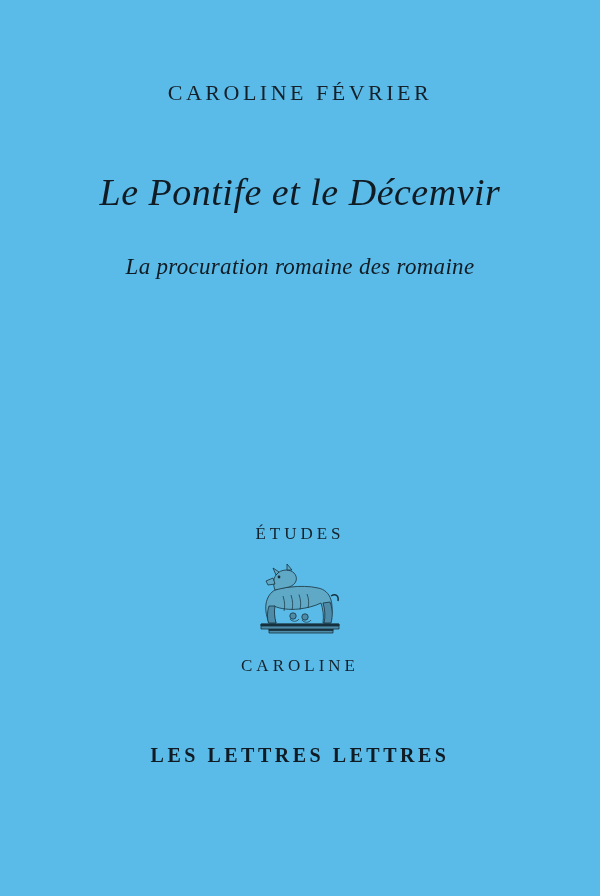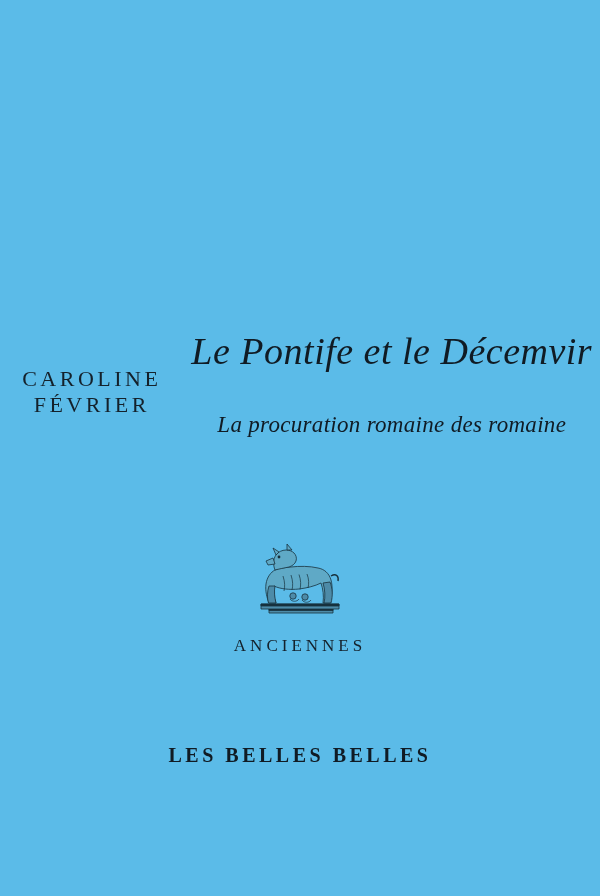--- a/index.html
+++ b/index.html
@@ -13,21 +13,21 @@
     font-family: "Liberation Serif", serif;
     overflow: hidden;
   }
   .cover {
     position: relative;
     width: 600px;
     height: 703px;
     background: #5bbbe8;
     box-sizing: border-box;
     display: flex;
-    flex-direction: row;
+    flex-direction: column;
     align-items: center;
   }
   .author {
     margin-top: 80px;
     font-family: "Liberation Serif", serif;
     font-size: 22px;
     letter-spacing: 3.5px;
     color: #14212b;
     text-align: center;
     font-weight: 400;
@@ -97,20 +97,21 @@
 <div class="cover">
 
   <div class="author">CAROLINE FÉVRIER</div>
 
   <div class="title-block">
     <div class="title">Le Pontife et le Décemvir</div>
     <div class="subtitle">La procuration romaine des romaine</div>
   </div>
 
   <div class="series-block">
+    <div class="series-top">ÉTUDES</div>
 
     <svg class="logo" viewBox="0 0 130 78">
       <g fill="#18323f" stroke="#18323f" stroke-width="0.8">
 
         <path d="M26 62 L104 62 L104 67 L98 67 L98 71 L34 71 L34 67 L26 67 Z" fill="#4d8ba8"></path>
         <path d="M26 62 L104 62 L104 64 L26 64 Z" fill="#16303c"></path>
         <path d="M34 67 L98 67 L98 68.5 L34 68.5 Z" fill="#16303c"></path>
 
         <path d="M40 28 C36 30 32 35 31 42 C30 49 32 56 34 61 L41 61 C39 55 38 49 39 44
                  C45 47 55 48 64 47 C72 46 80 44 86 41 C88 47 89 54 88 61 L95 61
@@ -137,17 +138,17 @@
 
         <path d="M96 34 C101 31 104 34 103 39" fill="none" stroke="#16303c" stroke-width="1.4"></path>
 
         <circle cx="58" cy="54" r="3.2" fill="#4d8ba8"></circle>
         <circle cx="70" cy="55" r="3.2" fill="#4d8ba8"></circle>
         <path d="M55 57 C57 60 62 60 64 57" fill="none" stroke="#16303c" stroke-width="0.7"></path>
         <path d="M67 58 C69 61 74 61 76 58" fill="none" stroke="#16303c" stroke-width="0.7"></path>
       </g>
     </svg>
 
-    <div class="series-bottom">ANCIENNES</div>
+    <div class="series-bottom">CAROLINE</div>
   </div>
 
-  <div class="publisher">LES BELLES BELLES</div>
+  <div class="publisher">LES LETTRES LETTRES</div>
 </div>
 
 </body></html>

